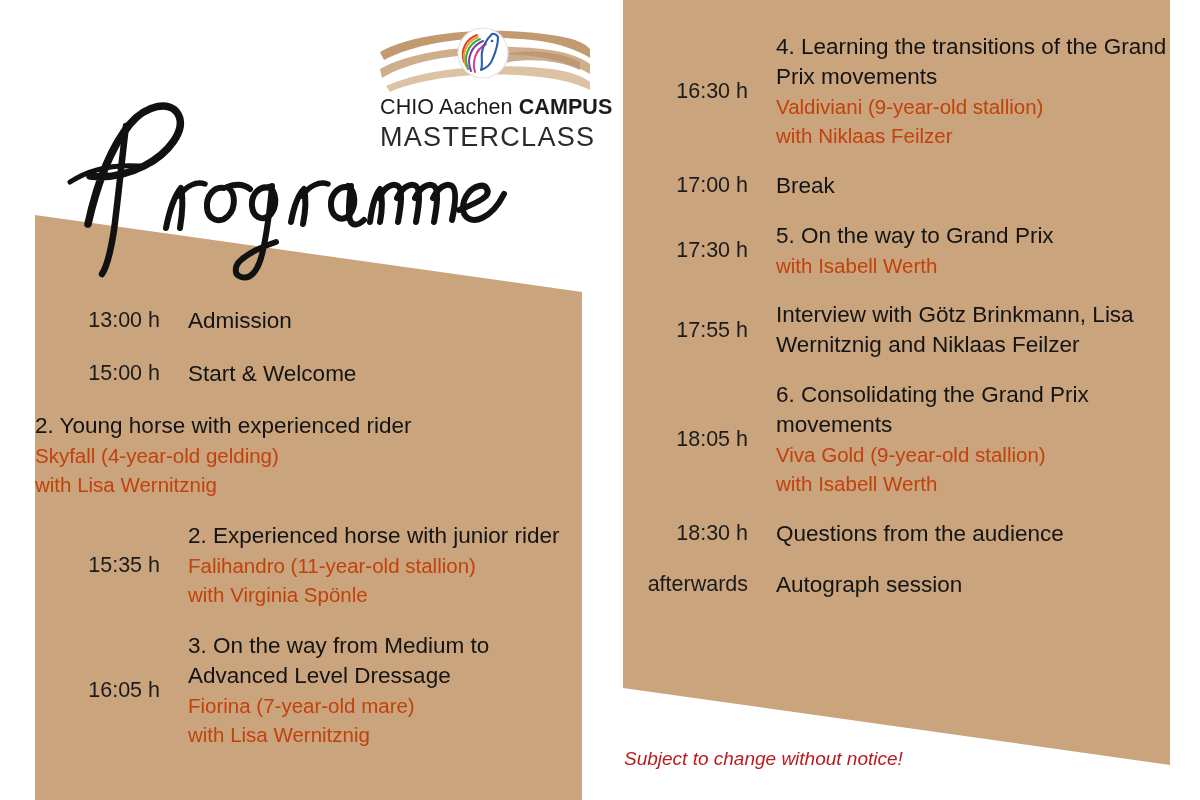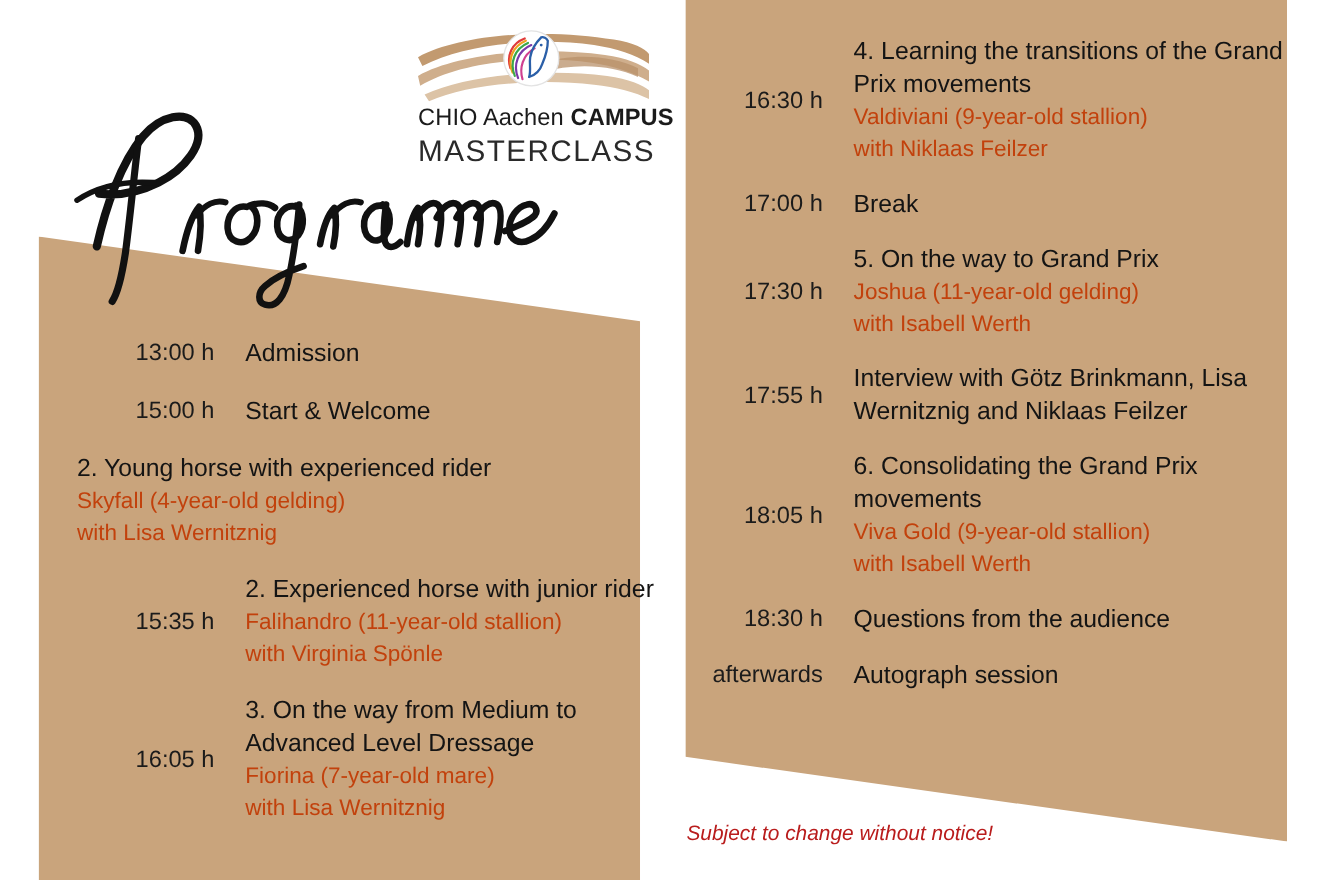--- a/index.html
+++ b/index.html
@@ -92,21 +92,20 @@
   }
 
   
   .schedule {
     position: absolute;
   }
   #schedule-left {
     left: 35px;
     top: 305px;
     width: 547px;
-    padding-left: 35px;
   }
   #schedule-right {
     left: 623px;
     top: 32px;
     width: 547px;
   }
   .row {
     display: flex;
     align-items: center;
     margin-bottom: 22px;
@@ -257,21 +256,20 @@
       <div class="row">
         <div class="time">17:00 h</div>
         <div class="desc">
           <div class="title">Break</div>
         </div>
       </div>
       <div class="row">
         <div class="time">17:30 h</div>
         <div class="desc">
           <div class="title">5. On the way to Grand Prix</div>
-          <div class="sub">Joshua (11-year-old gelding)</div>
           <div class="sub">with Isabell Werth</div>
         </div>
       </div>
       <div class="row">
         <div class="time">17:55 h</div>
         <div class="desc">
           <div class="title">Interview with Götz Brinkmann, Lisa Wernitznig and Niklaas Feilzer</div>
         </div>
       </div>
       <div class="row">

